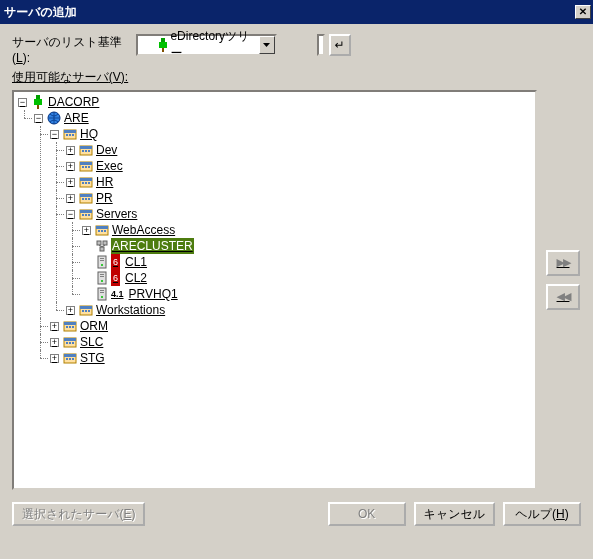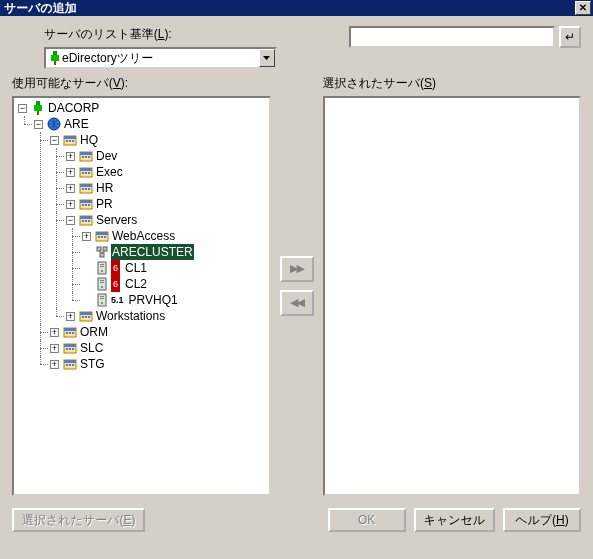--- a/index.html
+++ b/index.html
@@ -8,21 +8,21 @@
     font-family: "MS UI Gothic", "Tahoma", sans-serif;
     font-size: 12px;
     background: #d4d0c8;
     width: 593px;
     height: 559px;
     overflow: hidden;
   }
   .titlebar {
     background: #0a246a;
     color: #fff;
-    height: 16px;
+    height: 24px;
     display: flex;
     align-items: center;
     padding: 0 2px 0 4px;
     font-weight: bold;
   }
   .titlebar .spacer { flex: 1; }
   .titlebar .close {
     width: 16px; height: 14px;
     background: #d4d0c8;
     border: 1px solid #fff;
@@ -39,34 +39,32 @@
   .body {
     padding: 10px 12px;
   }
   .row-top {
     display: flex;
     gap: 40px;
   }
   .col {
     flex: 1;
     display: flex;
-    flex-direction: column;
-    margin-left: 32px;
   }
   .label {
     margin-bottom: 4px;
   }
   .underline { text-decoration: underline; }
   .combo {
     display: flex;
     align-items: center;
     background: #fff;
     border: 2px inset #d4d0c8;
     height: 22px;
-    padding-left: 2px;
+    padding-left: 18px;
   }
   .combo .txt { flex: 1; }
   .combo .drop {
     width: 16px; height: 18px;
     background: #d4d0c8;
     border: 1px solid #fff;
     border-right-color:#404040;
     border-bottom-color:#404040;
     display: flex; align-items: center; justify-content: center;
   }
@@ -84,22 +82,23 @@
   .gobtn {
     width: 22px; height: 22px;
     background: #d4d0c8;
     border: 2px outset #fff;
     display: flex; align-items:center; justify-content:center;
     font-family: Arial; font-size: 12px;
     cursor: pointer;
   }
   .row-lists {
     display: flex;
-    margin-top: 6px;
+    margin-top: 0;
     gap: 8px;
+    text-decoration: underline;
   }
   .listcol {
     flex: 1;
     display: flex;
     flex-direction: column;
   }
   .midcol {
     width: 36px;
     display: flex;
     flex-direction: column;
@@ -173,21 +172,21 @@
     cursor: pointer;
     flex-shrink: 0;
   }
   .noexp { width: 11px; flex-shrink: 0; }
   .icon {
     width: 14px; height: 14px;
     display: inline-block;
     flex-shrink: 0;
   }
   .sel {
-    background: #14532d;
+    background: #4d7c0f;
     color: #fff;
     padding: 0 2px;
   }
   .nodetxt { padding: 0 1px; }
   .btnrow {
     display: flex;
     gap: 8px;
     margin-top: 12px;
   }
   .btnrow .flexspace { flex: 1; }
@@ -395,21 +394,21 @@
                                 <span style="background:#c00000;color:#fff;font-size:9px;padding:0 2px;margin-right:2px">6</span>
                                 <span class="nodetxt">CL2</span>
                               </div>
                             </li>
                           <li>
                               <div class="noderow">
                                 <span class="noexp"></span>
                                 <span class="icon"><svg width="14" height="14">
                                     <use href="#i-srv"></use>
                                   </svg></span>
-                                <span style="font-size:9px;font-weight:bold;margin-right:2px">5.1</span>
+                                <span style="font-size:9px;font-weight:bold;margin-right:2px">4.1</span>
                                 <span class="nodetxt">PRVHQ1</span>
                               </div>
                             </li>
                         </ul>
                       </li>
                       <li>
                           <div class="noderow">
                             <span class="exp">+</span>
                             <span class="icon"><svg width="14" height="14">
                                 <use href="#i-ou"></use>
@@ -456,26 +455,20 @@
 
     <div class="midcol">
       <div class="movebtn">
           <span>▶▶</span>
         </div>
       <div class="movebtn">
           <span>◀◀</span>
         </div>
     </div>
 
-    <div class="listcol">
-      <div class="label">
-        <span>選択されたサーバ</span>(<span class="underline">S</span>)
-      </div>
-      <div class="panel"></div>
-    </div>
   </div>
 
   <div class="btnrow">
     <div class="btn disabled">
       <span>選択されたサーバ</span>(<span class="underline">E</span>)
     </div>
     <div class="flexspace"></div>
     <div class="btn disabled">OK</div>
     <div class="btn">キャンセル</div>
     <div class="btn">

